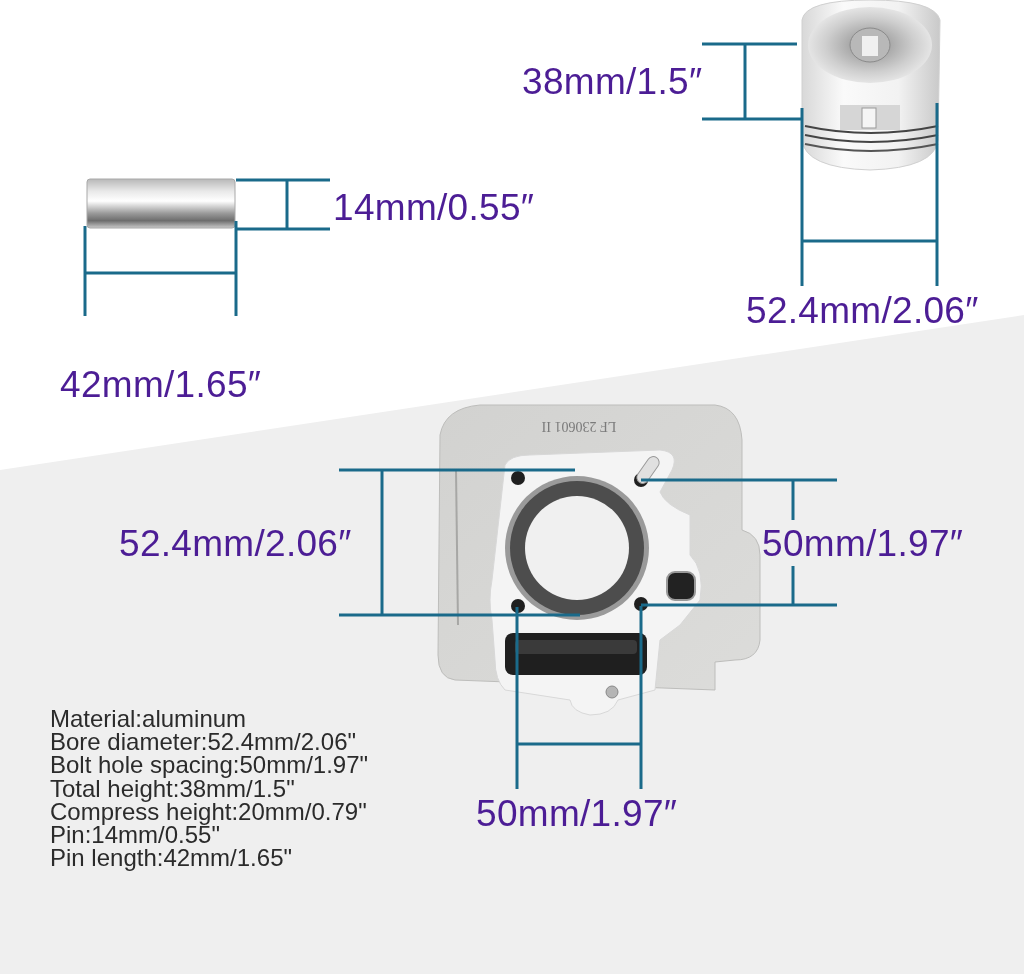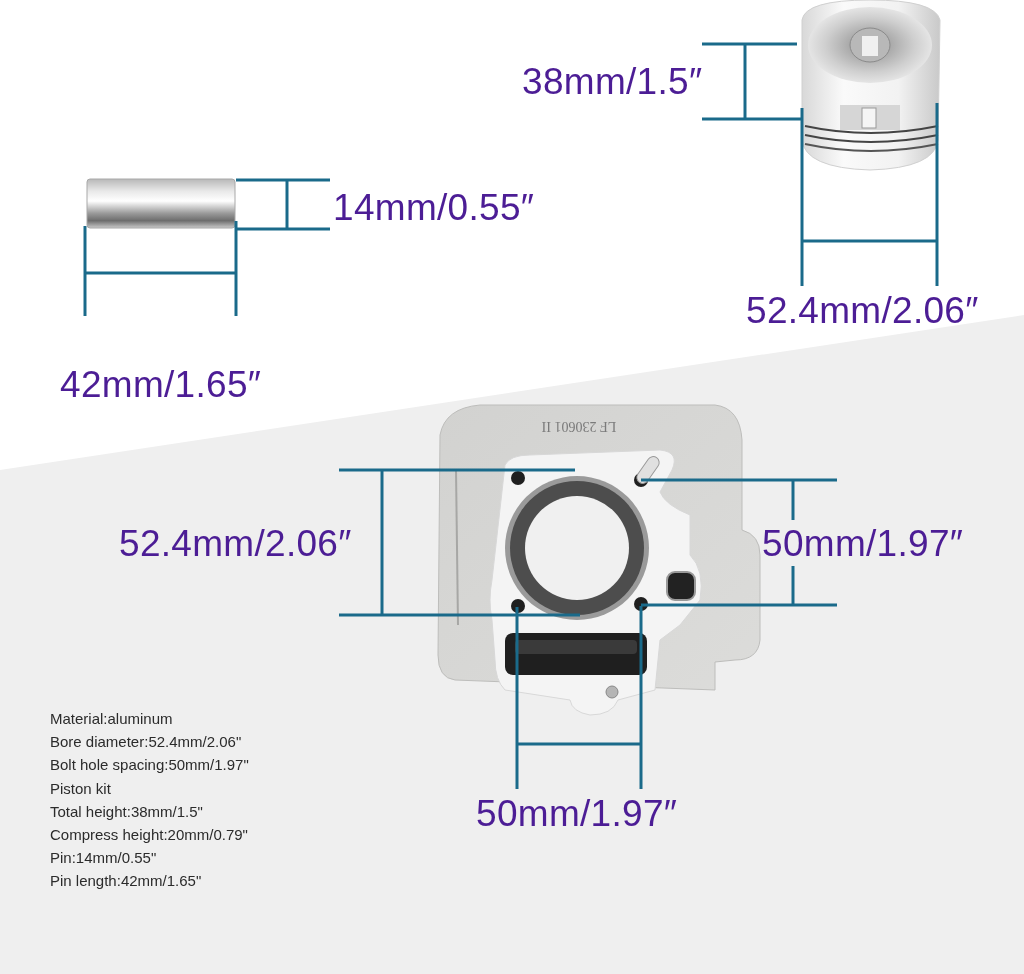--- a/index.html
+++ b/index.html
@@ -1,19 +1,19 @@
 <!DOCTYPE html>
 <html><head>
 <meta charset="utf-8">
 <style>
   html, body { margin: 0; padding: 0; }
   body { width: 1024px; height: 974px; position: relative; overflow: hidden; background: #ffffff; font-family: "Liberation Sans", sans-serif; }
   .canvas { position: absolute; left: 0; top: 0; width: 1024px; height: 974px; }
   .dim-label { position: absolute; font-family: "Liberation Sans", sans-serif; font-size: 37px; color: #4c1d95; white-space: nowrap; line-height: 1; letter-spacing: 0.3px; }
-  .specs { position: absolute; left: 50px; top: 707px; font-family: "Liberation Sans", sans-serif; font-size: 15px; line-height: 23.2px; color: #2b2b2b; }
+  .specs { position: absolute; left: 50px; top: 707px; font-family: "Liberation Sans", sans-serif; font-size: 24px; line-height: 23.2px; color: #2b2b2b; }
   .specs div { white-space: nowrap; }
 </style>
 </head>
 <body>
 
 <svg class="canvas" viewBox="0 0 1024 974" xmlns="http://www.w3.org/2000/svg">
   <defs>
     <linearGradient id="pinGrad" x1="0" y1="0" x2="0" y2="1">
       <stop offset="0" stop-color="#b8b8b8"></stop>
       <stop offset="0.25" stop-color="#e9e9e9"></stop>
@@ -123,18 +123,17 @@
 <div class="dim-label" style="left:522px; top:63px;">38mm/1.5″</div>
 <div class="dim-label" style="left:746px; top:292px;">52.4mm/2.06″</div>
 <div class="dim-label" style="left:119px; top:525px;">52.4mm/2.06″</div>
 <div class="dim-label" style="left:762px; top:525px;">50mm/1.97″</div>
 <div class="dim-label" style="left:476px; top:795px;">50mm/1.97″</div>
 
 <div class="specs">
   <div>Material:aluminum</div>
   <div>Bore diameter:52.4mm/2.06"</div>
   <div>Bolt hole spacing:50mm/1.97"</div>
-  <div>Piston kit</div>
   <div>Total height:38mm/1.5"</div>
   <div>Compress height:20mm/0.79"</div>
   <div>Pin:14mm/0.55"</div>
   <div>Pin length:42mm/1.65"</div>
 </div>
 
 </body></html>

